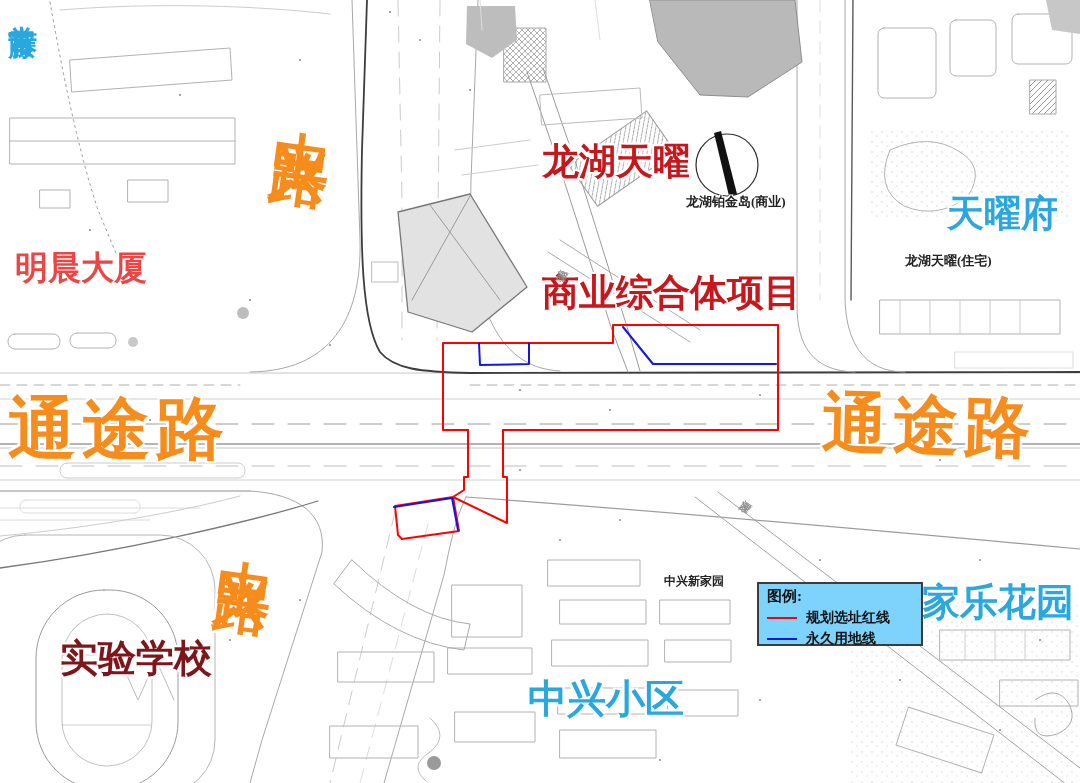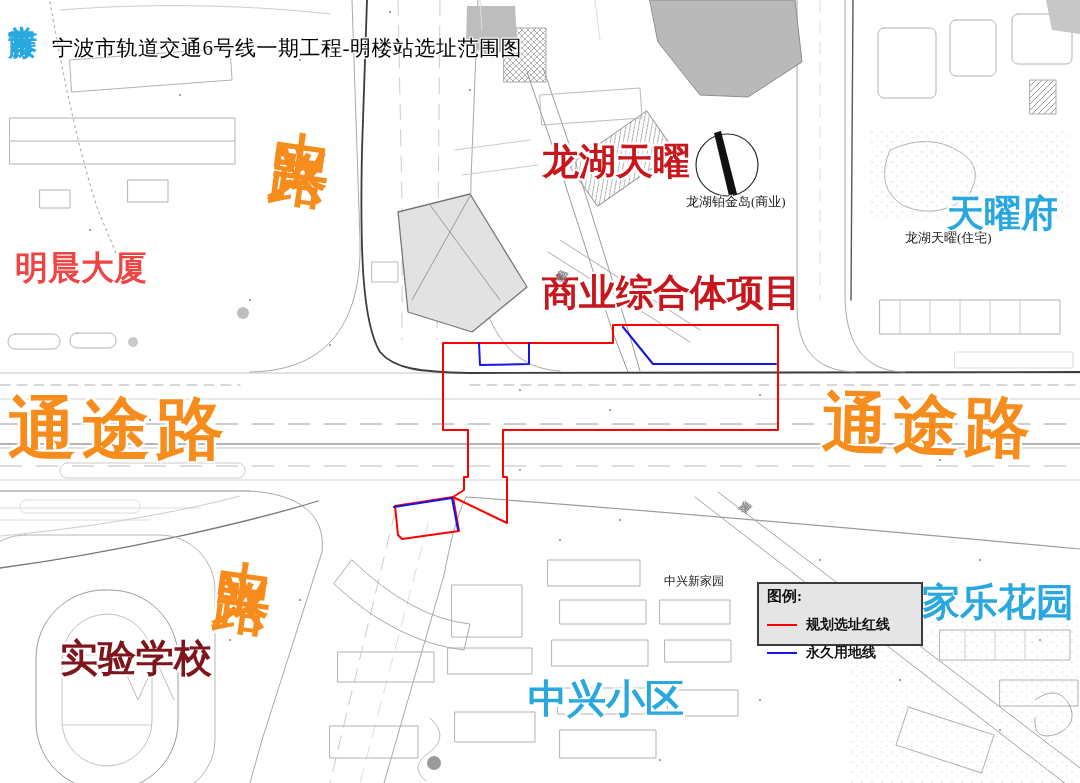--- a/index.html
+++ b/index.html
@@ -5,28 +5,28 @@
   html,body{margin:0;padding:0;background:#ffffff;}
   #stage{position:relative;width:1080px;height:783px;overflow:hidden;background:#fff;
          font-family:"Liberation Sans","DejaVu Sans",sans-serif;}
   #basemap{position:absolute;left:0;top:0;}
   .lbl{position:absolute;font-weight:800;line-height:1.18;white-space:pre;
        text-shadow:-2px -2px 0 #fff,2px -2px 0 #fff,-2px 2px 0 #fff,2px 2px 0 #fff,0 0 5px #fff;}
   .vert{writing-mode:vertical-rl;text-orientation:upright;}
   .serif{font-family:"Liberation Serif","DejaVu Serif",serif;font-weight:400;}
   .title{font-size:21px;color:#000;letter-spacing:0.5px;
          text-shadow:-1px -1px 0 #fff,1px -1px 0 #fff,-1px 1px 0 #fff,1px 1px 0 #fff;}
-  .small-anno{font-weight:400;color:#222;
+  .small-anno{font-weight:700;color:#222;
          text-shadow:-1px -1px 0 #fff,1px -1px 0 #fff,-1px 1px 0 #fff,1px 1px 0 #fff;}
   .river{font-weight:400;color:#8a8a8a;text-shadow:none;}
-  #legend{position:absolute;left:757px;top:582px;width:166px;height:64px;background:#e5e5e5;
+  #legend{position:absolute;left:757px;top:582px;width:166px;height:64px;background:#7dd3fc;
           border:2px solid #3c3c3c;box-sizing:border-box;padding:3px 6px 0 8px;z-index:5;}
   #legend .lg-title{font-size:15px;font-weight:700;color:#111;
           font-family:"Liberation Serif","DejaVu Serif",serif;}
-  .lg-row{display:flex;align-items:center;margin-top:10px;}
+  .lg-row{display:flex;align-items:center;margin-top:3px;}
   .lg-line{width:30px;height:0;border-top:2px solid #000;margin-right:9px;flex:0 0 auto;}
   .lg-label{font-size:14px;color:#111;font-weight:600;
           font-family:"Liberation Serif","DejaVu Serif",serif;white-space:nowrap;}
 </style>
 </head>
 <body>
 
 <div id="stage">
 
   <svg id="basemap" width="1080" height="783" viewBox="0 0 1080 783" fill="none" stroke-linecap="round" stroke-linejoin="round">
@@ -198,21 +198,20 @@
       <path d="M468,430 V477 H464 V490 L453,497 L395,506 L398,535 L402,539 L459,531 L453,497 M503,430 V477 H507 V523 L453,497"></path>
     </g>
 
     <g stroke="#1515E6" stroke-width="2">
       <path d="M479,343 L480,365 L529,364 L529,343"></path>
       <path d="M623,327 L653,364 L776,364"></path>
       <path d="M394,507 L452,498 L458,530"></path>
     </g>
   </svg>
 
-  <div class="lbl title serif" style="left:52px;top:36px;">宁波市轨道交通6号线一期工程-明楼站选址范围图</div>
 
   <div class="lbl vert" style="left: 6px; top: 2px; font-size: 29px; letter-spacing: 2px; color: rgb(41, 168, 224);">常青藤</div>
 
   <div class="lbl vert" style="left: 278px; top: 86px; font-size: 58px; letter-spacing: 10px; transform: rotate(8deg); transform-origin: center top; color: rgb(246, 140, 28);">中兴路</div>
 
   <div class="lbl" style="left: 542px; top: 53px; font-size: 37px; color: rgb(200, 22, 29);">
     <div>龙湖天曜</div>
     <div>商业综合体项目</div>
   </div>
 
@@ -229,21 +228,21 @@
   </div>
 
   <div class="lbl vert" style="left: 222px; top: 516px; font-size: 56px; letter-spacing: 10px; transform: rotate(8deg); transform-origin: center top; color: rgb(246, 140, 28);">中兴路</div>
 
   <div class="lbl" style="left: 922px; top: 580px; font-size: 38px; color: rgb(41, 168, 224);">家乐花园</div>
 
   <div class="lbl" style="left: 528px; top: 676px; font-size: 39px; color: rgb(41, 168, 224);">中兴小区</div>
 
   <div class="lbl serif small-anno" style="left:686px;top:194px;font-size:13px;">龙湖铂金岛(商业)</div>
 
-  <div class="lbl serif small-anno" style="left:905px;top:230px;font-size:13px;">龙湖天曜(住宅)</div>
+  <div class="lbl serif small-anno" style="left:905px;top:253px;font-size:13px;">龙湖天曜(住宅)</div>
 
   <div class="lbl serif small-anno" style="left:664px;top:574px;font-size:12px;">中兴新家园</div>
 
   <div class="lbl vert serif river" style="left:560px;top:262px;font-size:11px;transform:rotate(18deg);transform-origin:top center;">薛家河</div>
 
   <div class="lbl vert serif river" style="left:747px;top:495px;font-size:11px;transform:rotate(35deg);transform-origin:top center;">薛家河</div>
 
   <div id="legend">
     <div class="lg-title">图例:</div>
     <div class="lg-row">

